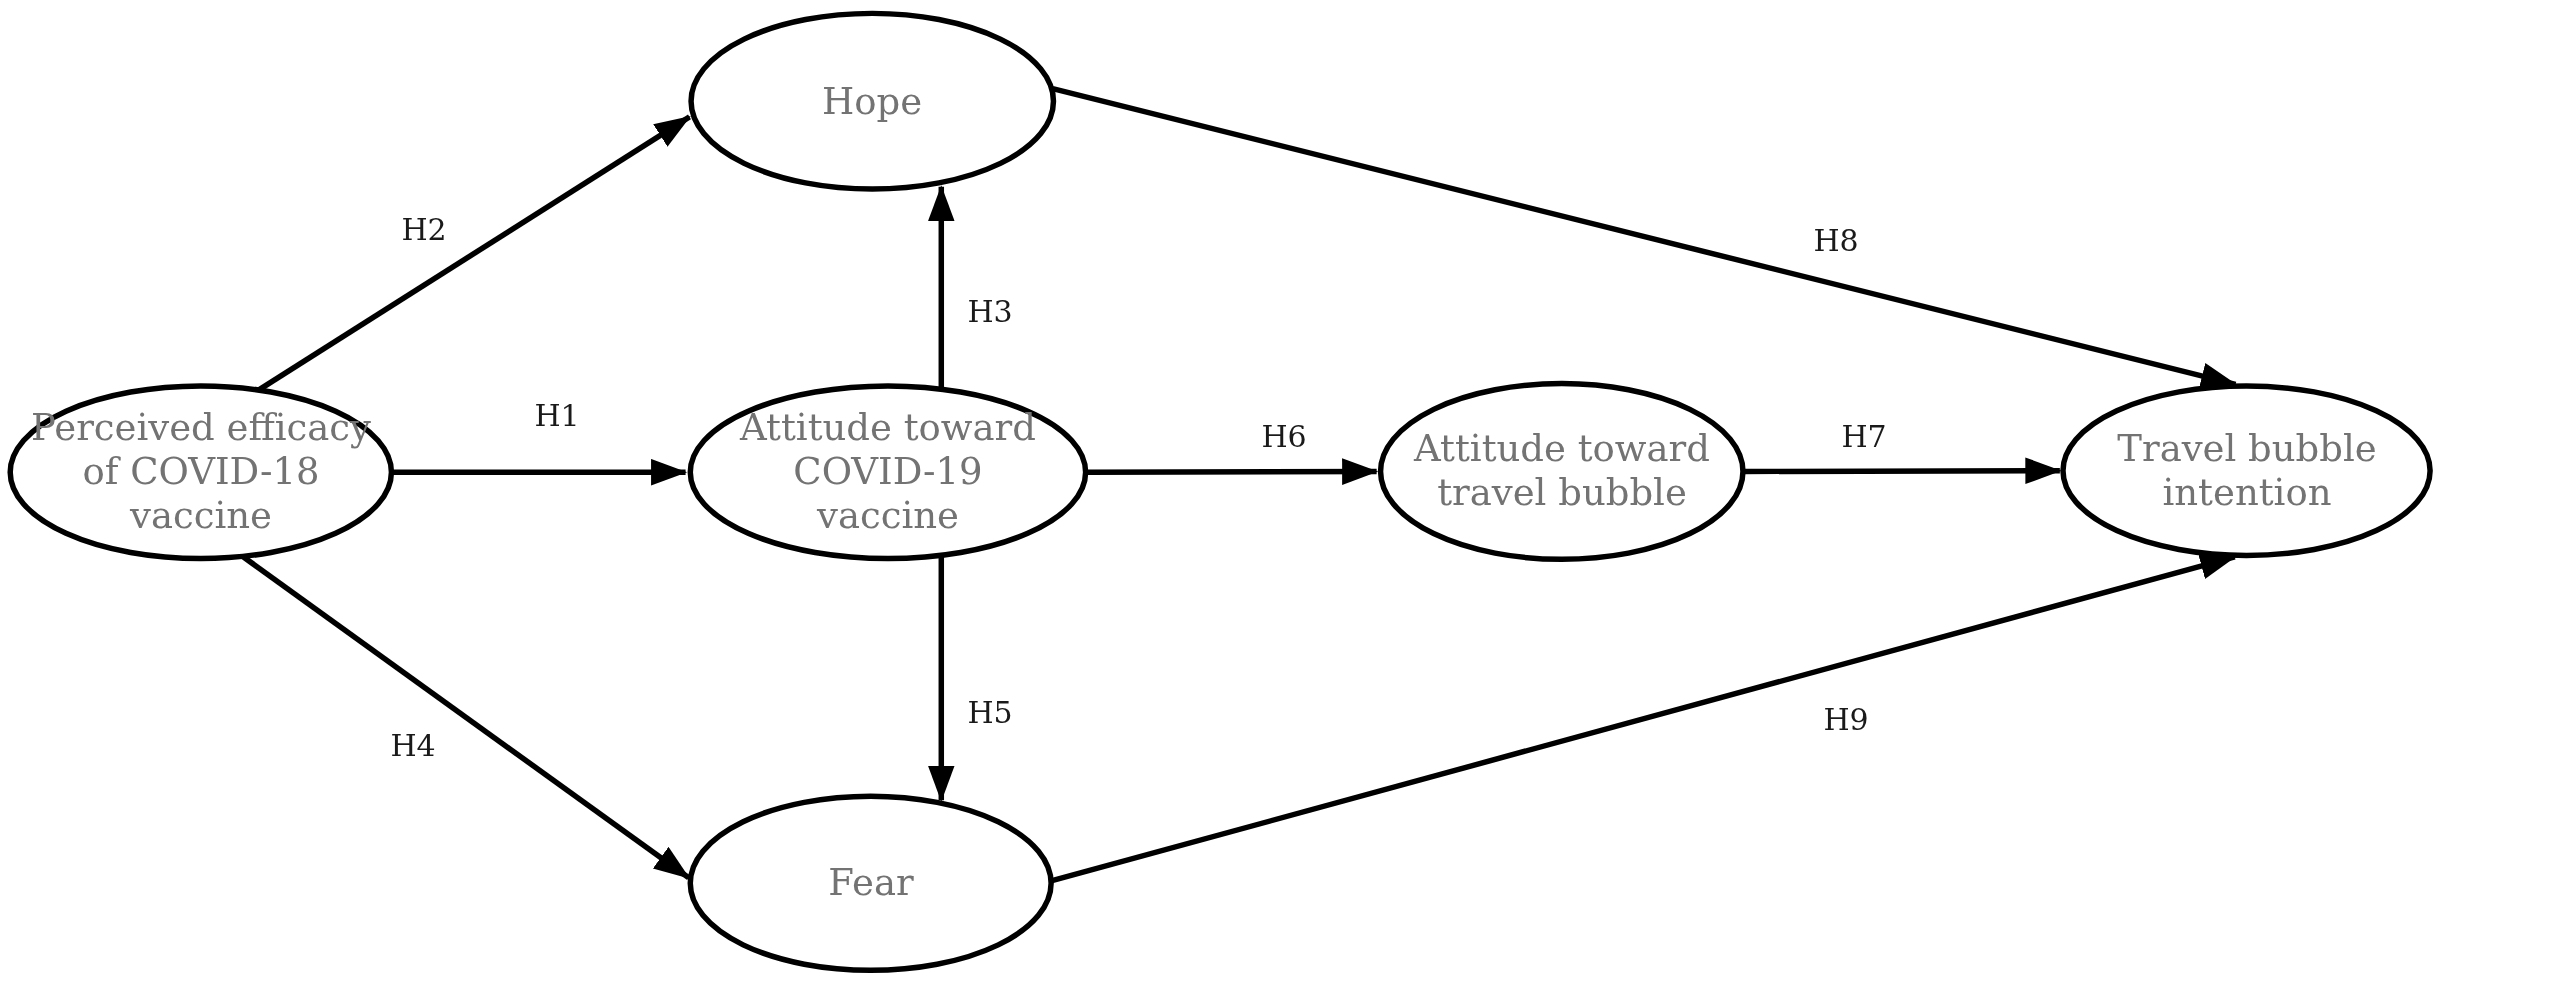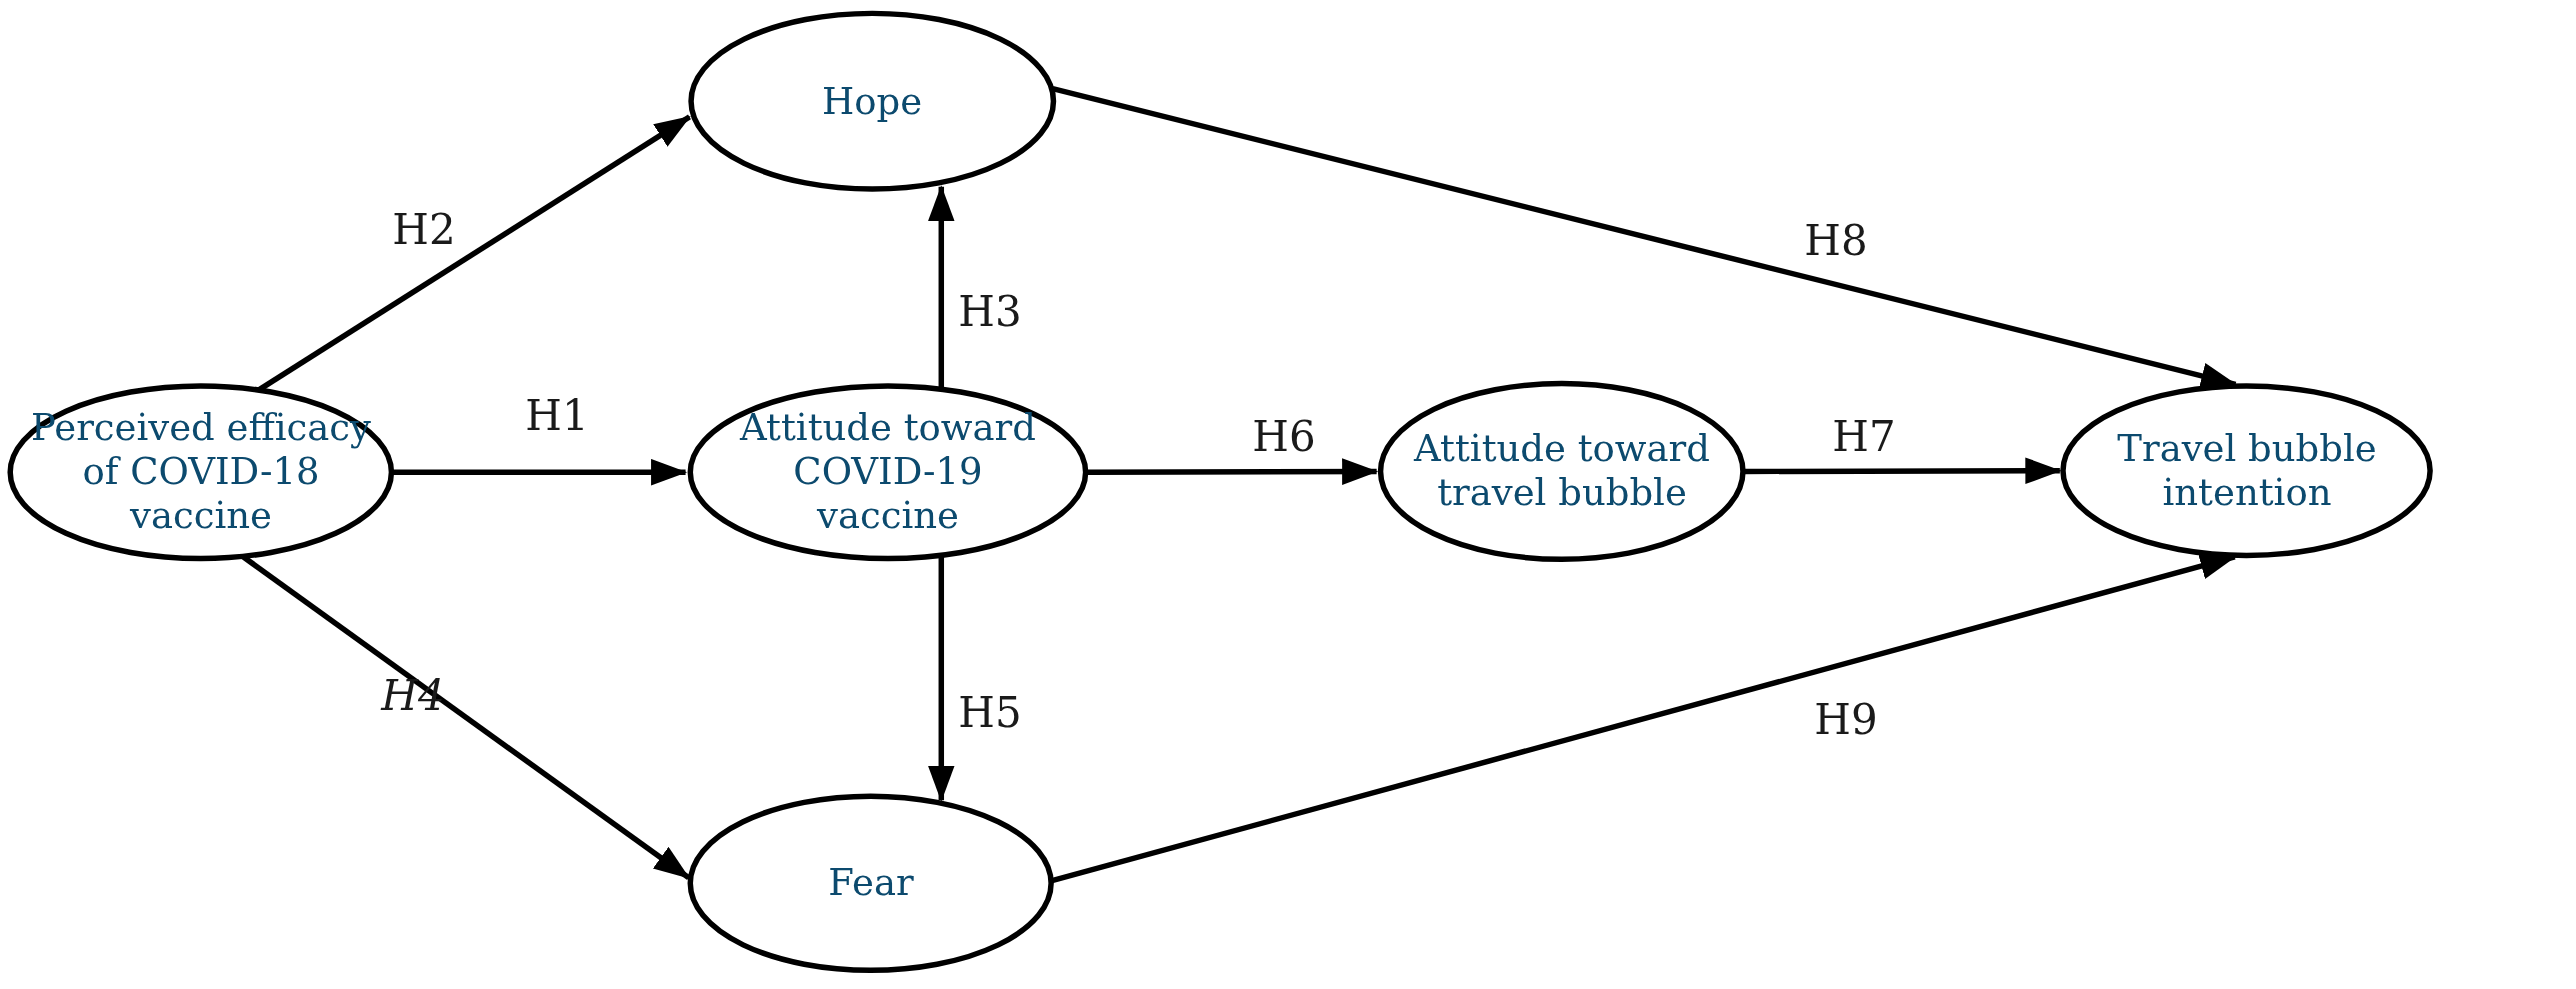--- a/index.html
+++ b/index.html
@@ -23,26 +23,26 @@
     width: 100%;
     height: 100%;
   }
   .node-label {
     position: absolute;
     transform: translate(-50%, -50%);
     white-space: pre-line;
     text-align: center;
     font-size: 37px;
     line-height: 44px;
-    color: #0c4a6e;
+    color: #737373;
   }
   .edge-label {
     position: absolute;
     transform: translate(-50%, -50%);
-    font-size: 42px;
+    font-size: 30px;
     line-height: 42px;
     color: #1a1a1a;
     white-space: nowrap;
   }
 </style>
 </head>
 <body>
 
 <div class="diagram">
 
@@ -84,21 +84,21 @@
 vaccine</div>
   <div class="node-label" style="left:1562px; top:471px;">Attitude toward
 travel bubble</div>
   <div class="node-label" style="left:2247px; top:471px;">Travel bubble
 intention</div>
   <div class="node-label" style="left:871px; top:883px;text-align:center;">Fear</div>
 
   <div class="edge-label" style="left:557px;  top:416px;">H1</div>
   <div class="edge-label" style="left:424px;  top:230px;">H2</div>
   <div class="edge-label" style="left:990px; top:312px;">H3</div>
-  <div class="edge-label" style="left:413px;  top:696px;font-style:italic;">H4</div>
+  <div class="edge-label" style="left:413px;  top:746px;">H4</div>
   <div class="edge-label" style="left:990px; top:697px;margin-top:16px;">H5</div>
   <div class="edge-label" style="left:1284px; top:437px;">H6</div>
   <div class="edge-label" style="left:1864px; top:437px;">H7</div>
   <div class="edge-label" style="left:1836px; top:241px;">H8</div>
   <div class="edge-label" style="left:1846px; top:720px;">H9</div>
 
 </div>
 
 
 </body></html>

